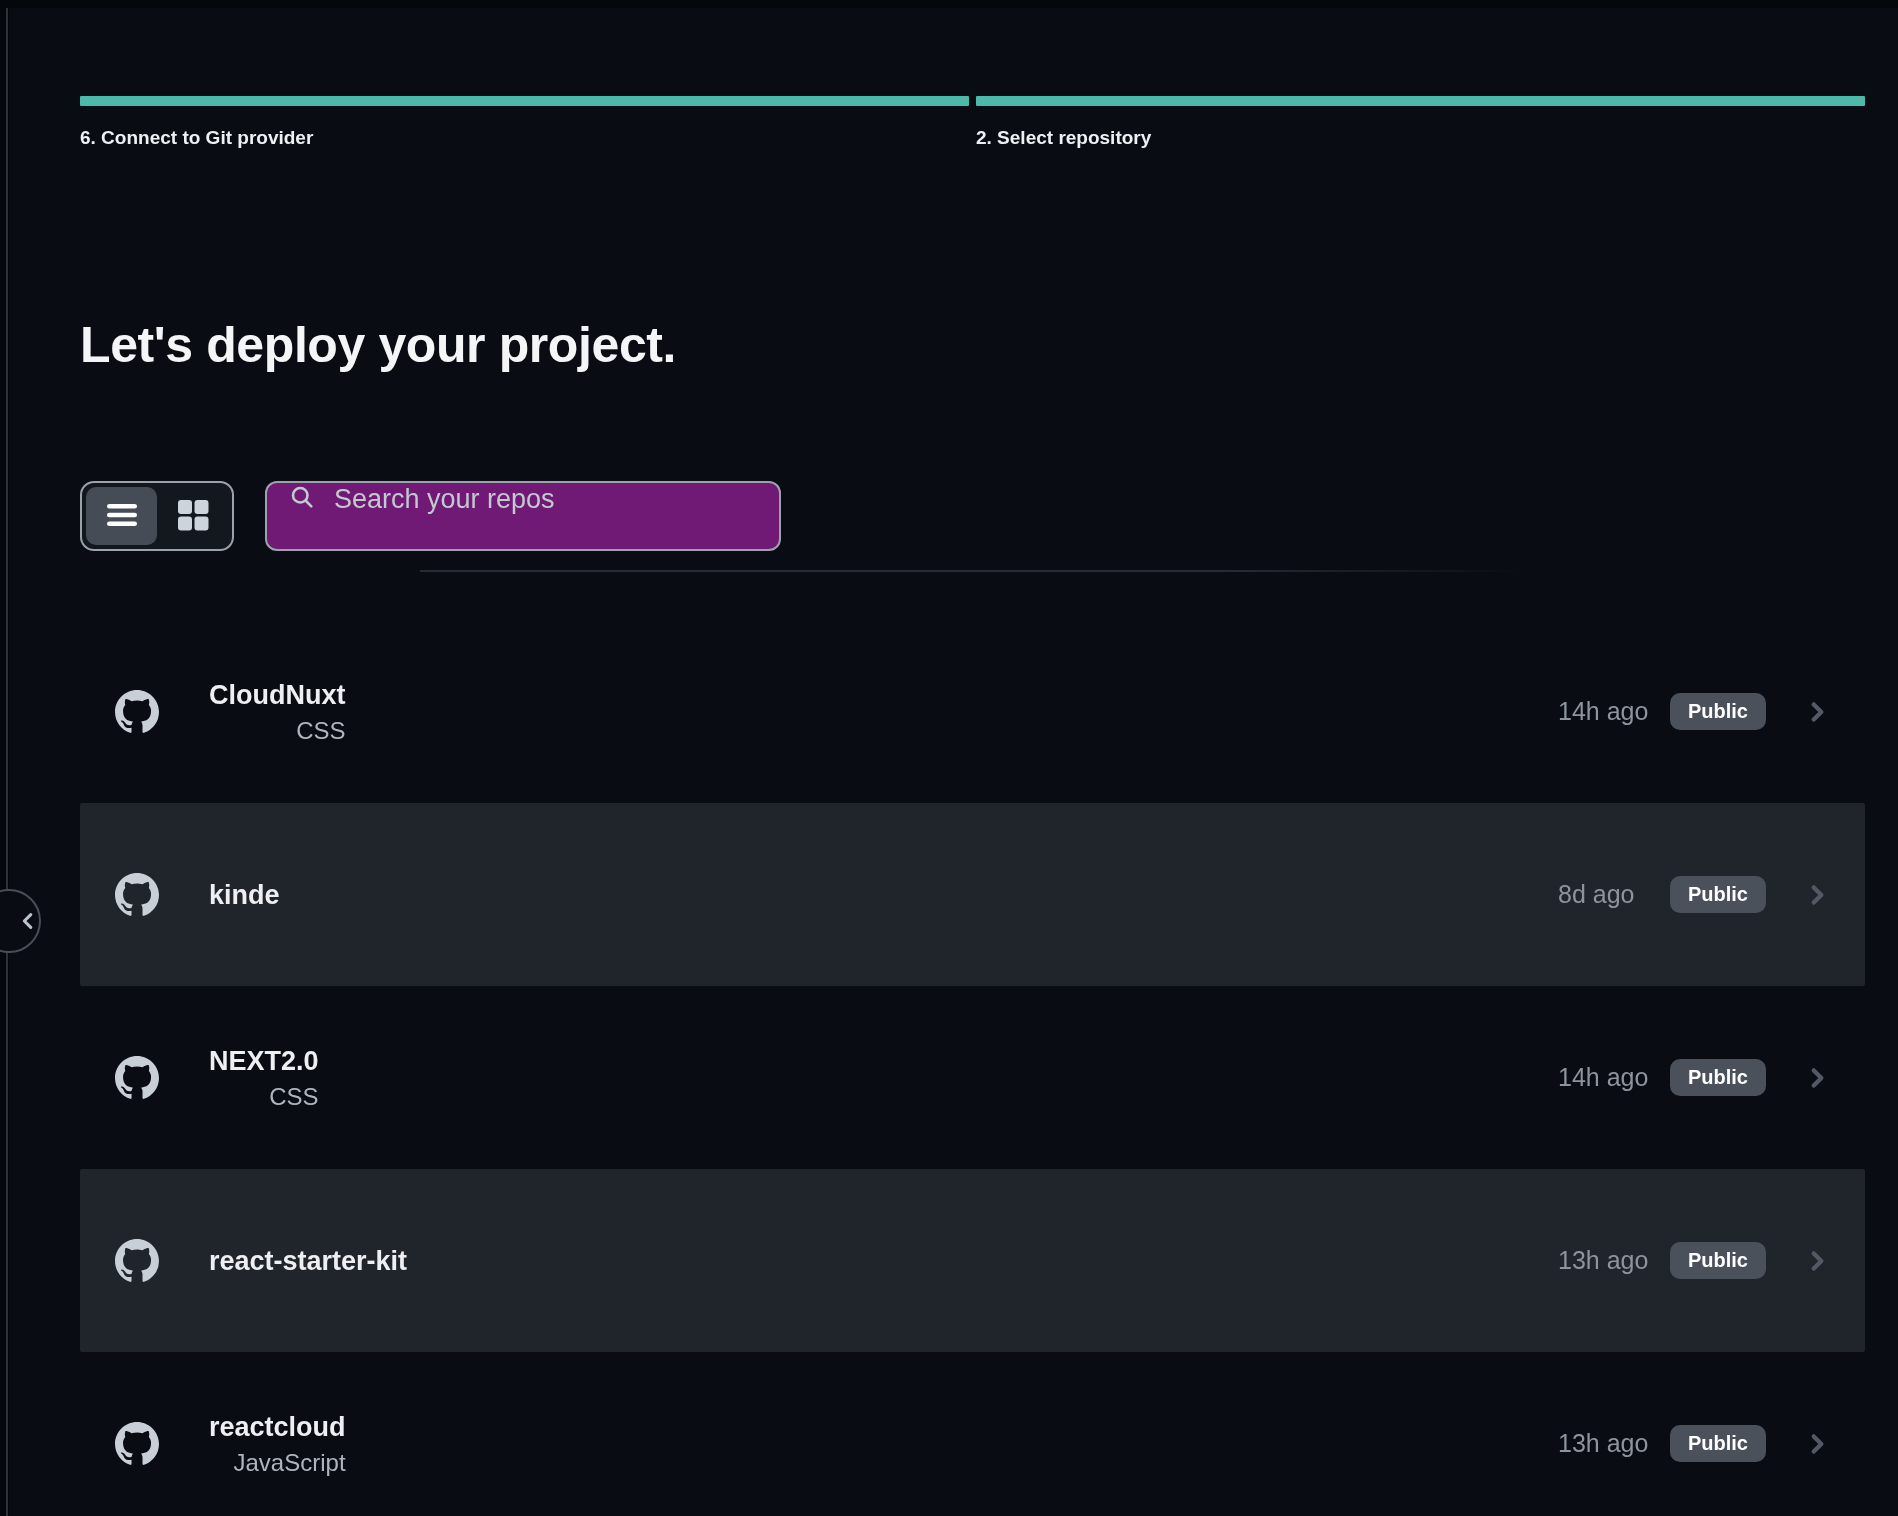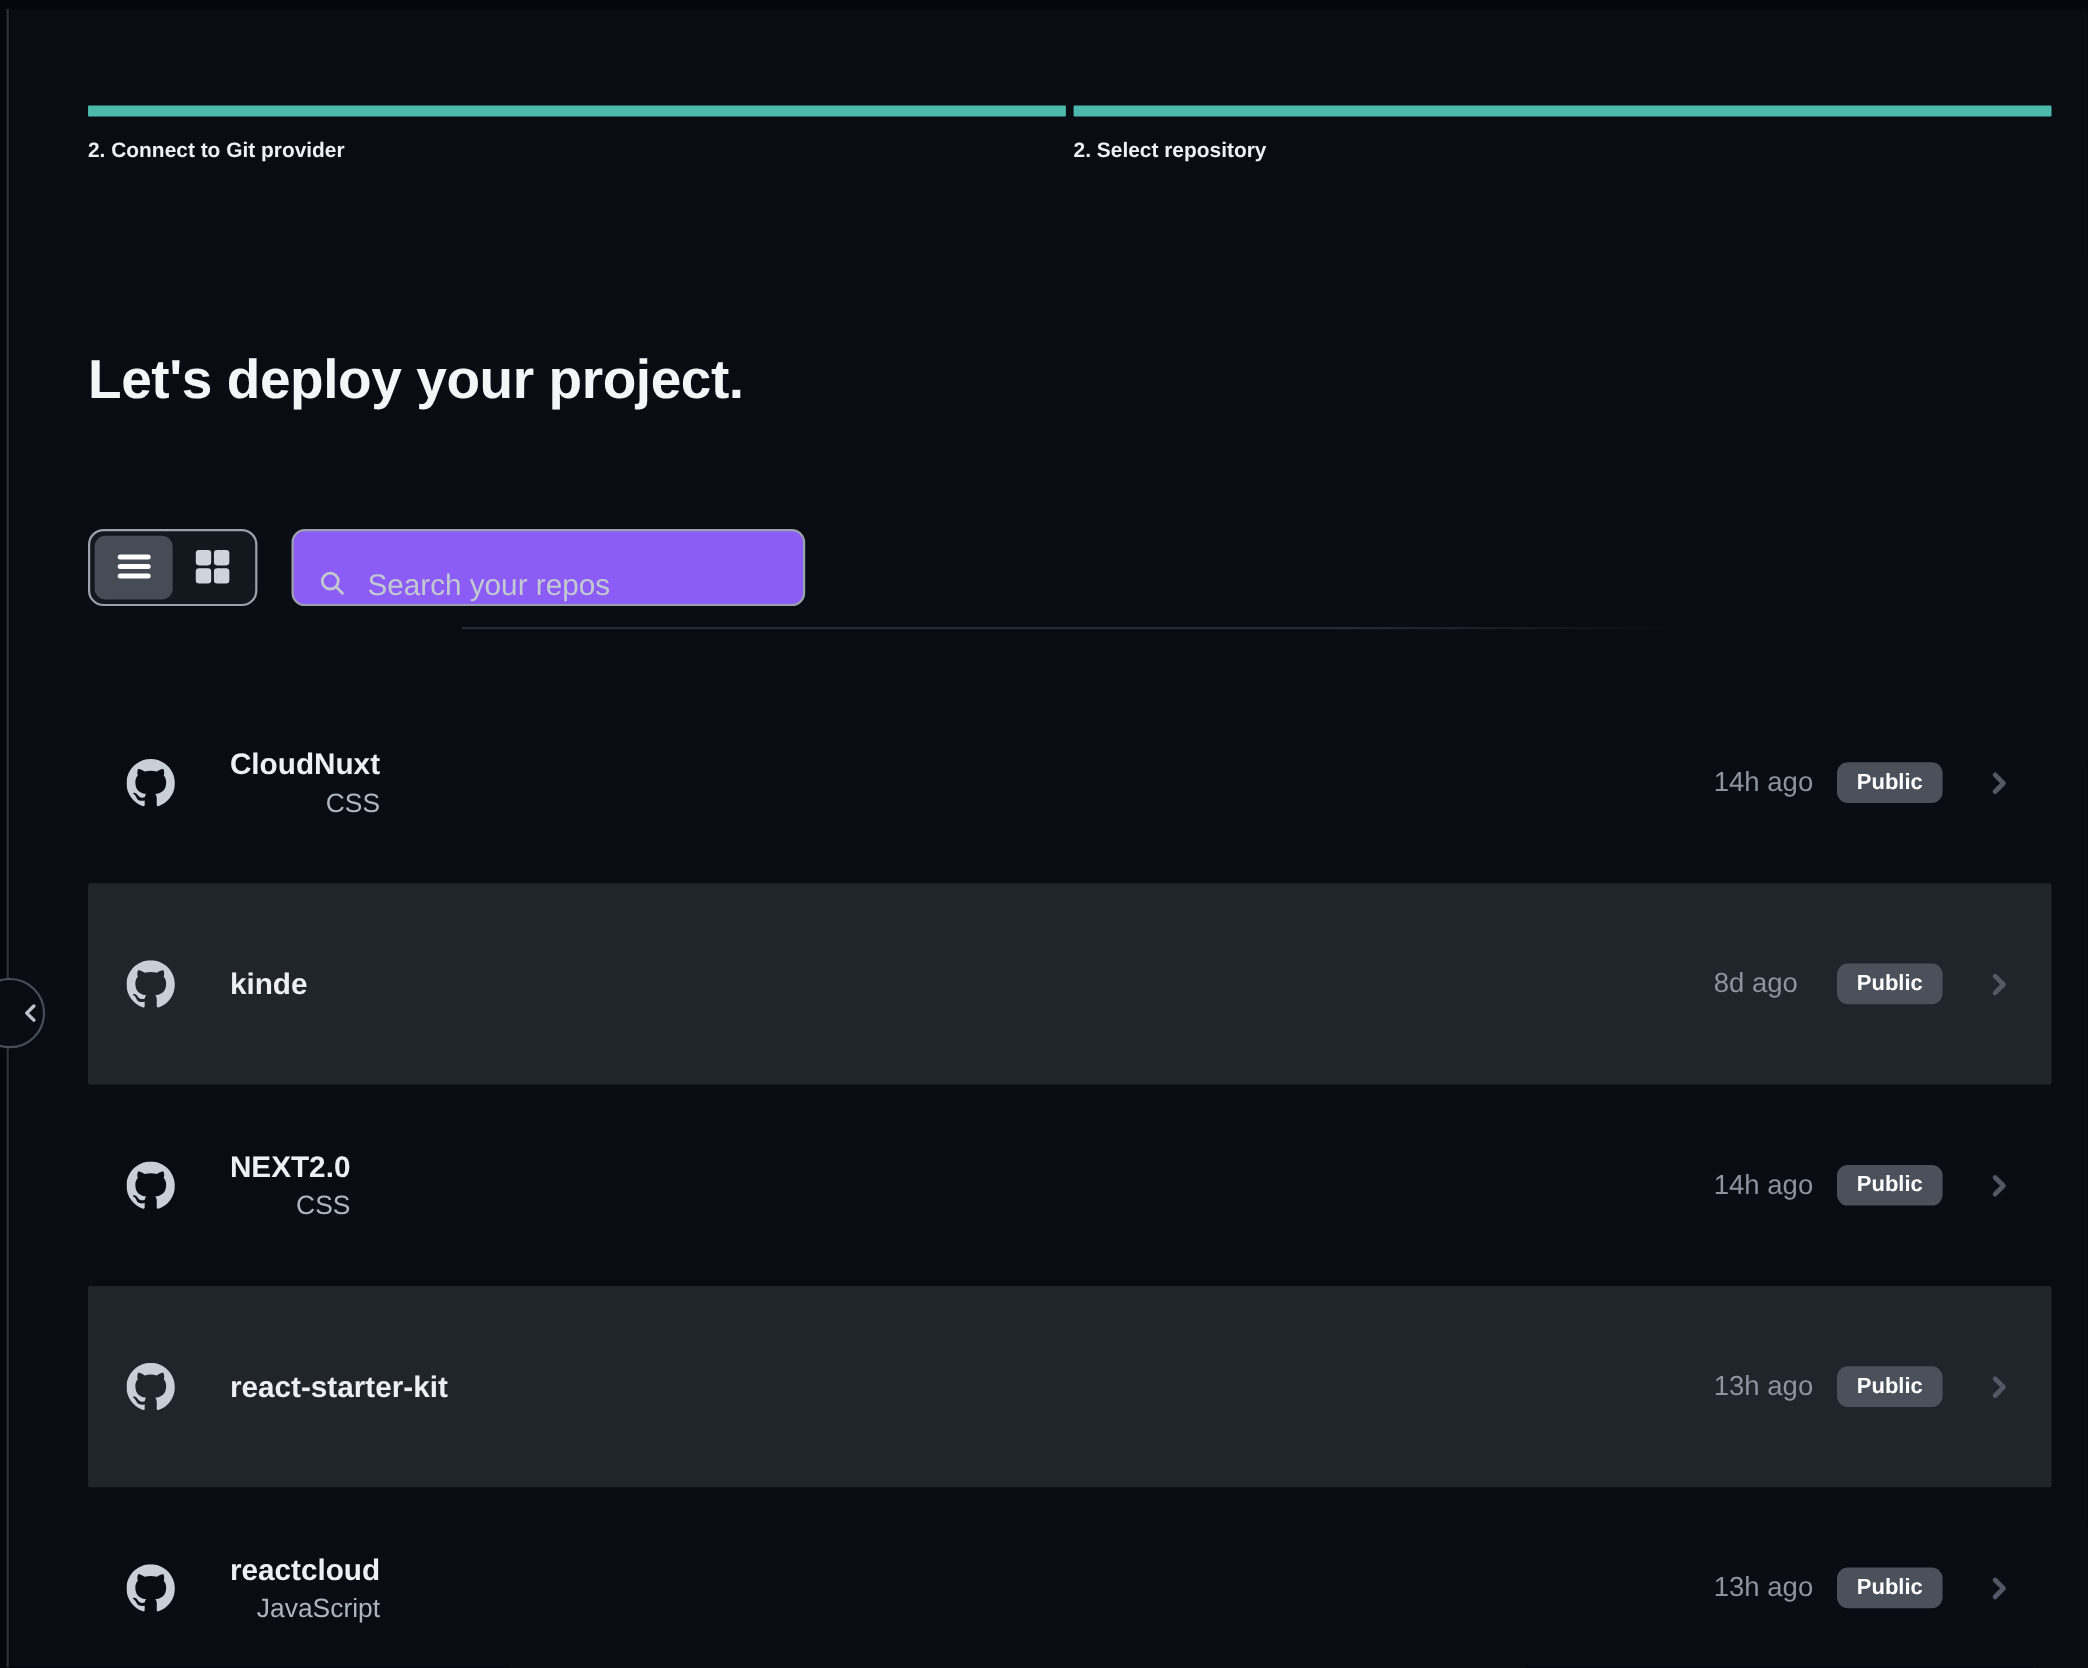--- a/index.html
+++ b/index.html
@@ -50,22 +50,22 @@
   .org-name{font-size:34px;font-weight:700;color:#f3f5f7;}
   .org-caret{margin-left:2px;display:flex;align-items:center;}
   .controls{display:flex;align-items:center;gap:31px;margin-right:17px;}
   .view-toggle{
     display:flex;align-items:stretch;width:154px;height:70px;padding:4px;
     background:#13181f;border:2px solid #9ba2ab;border-radius:14px;
   }
   .view-btn{flex:1;display:flex;align-items:center;justify-content:center;border-radius:10px;cursor:pointer;background:transparent;border:none;padding:0;}
   .view-btn.active{background:#454c55;}
   .search-box{
-    display:flex;align-items:flex-end;gap:16px;width:467px;height:70px;padding:0 21px;
-    background:#8b5cf6;border:2px solid #9ba2ab;border-radius:12px;
+    display:flex;align-items:flex-start;gap:16px;width:516px;height:70px;padding:0 21px;
+    background:#701a75;border:2px solid #9ba2ab;border-radius:12px;
   }
   .search-box input{
     flex:1;min-width:0;background:transparent;border:none;outline:none;
     color:#e9ecf0;font-size:27px;font-family:inherit;
   }
   .search-box input::placeholder{color:#c3c9d1;}
   
   .divider{
     margin-top:19px;height:2px;width:1105px;border:none;
     background:linear-gradient(to right,#272d35 0%,#272d35 72%,rgba(39,45,53,0) 100%);
@@ -102,21 +102,21 @@
         </svg>
     </span>
   </div>
 
   <div class="main">
     <div class="content">
 
       <div class="stepper">
           <div class="step active">
     <div class="step-bar"></div>
-    <div class="step-label">2. Connect to Git provider</div>
+    <div class="step-label">6. Connect to Git provider</div>
   </div>
           <div class="step active">
     <div class="step-bar"></div>
     <div class="step-label">2. Select repository</div>
   </div>
         </div>
 
       <h1 class="page-title">Let's deploy your project.</h1>
 
       <div class="org-row">

